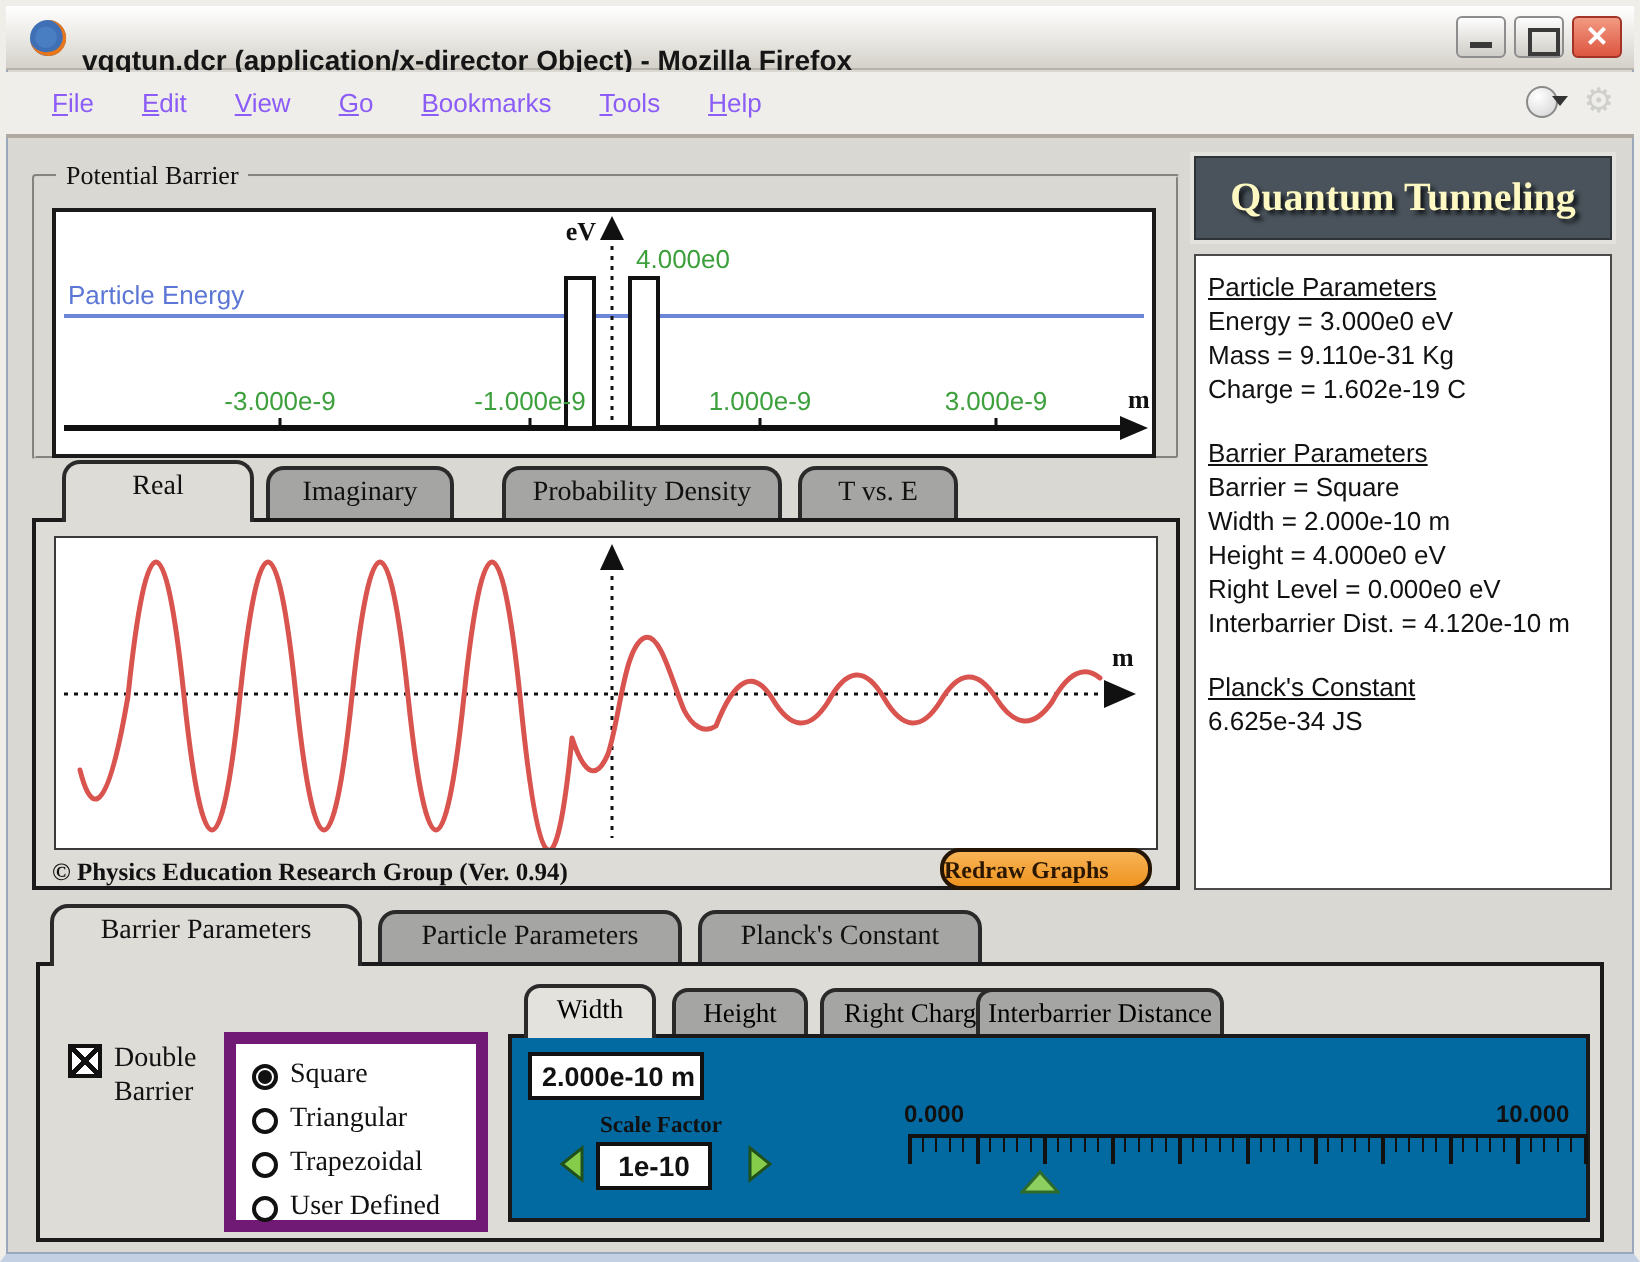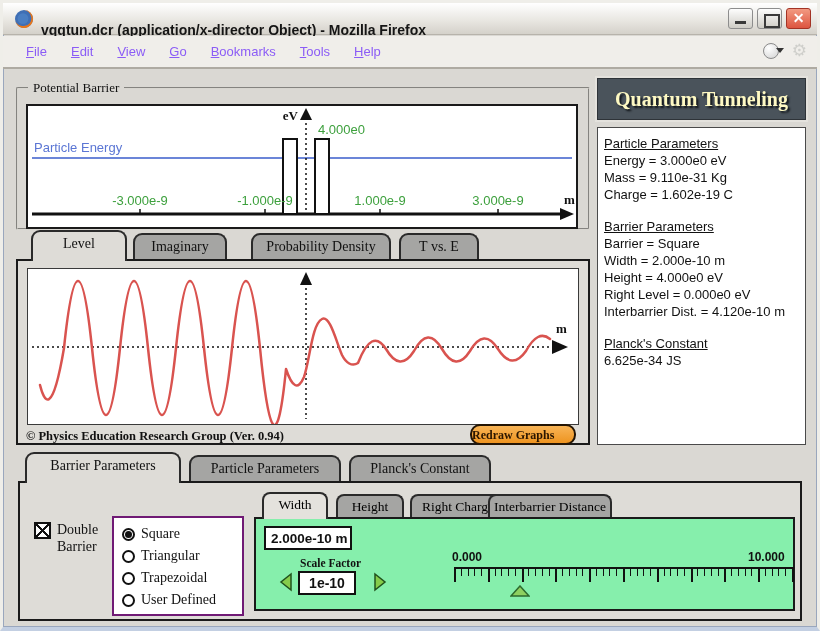--- a/index.html
+++ b/index.html
@@ -135,37 +135,37 @@
       linear-gradient(45deg, transparent 44%, #111 44% 56%, transparent 56%),
       linear-gradient(-45deg, transparent 44%, #111 44% 56%, transparent 56%);
     cursor:default;
   }
   .dbl-label {
     position:absolute; left:37px; top:38px; width:58px;
     font-family:"Liberation Serif", serif; font-size:14px; color:#111; line-height:17px;
   }
   .shape-box {
     position:absolute; left:92px; top:33px; width:132px; height:100px;
-    background:#fff; border:2px solid #701a75; padding:5px 0 0 8px;
+    background:#fff; border:6px solid #701a75; padding:5px 0 0 8px;
   }
   .shape-row { display:flex; align-items:center; gap:6px; height:22px; cursor:default; }
   .radio { width:13px; height:13px; border:2px solid #111; border-radius:50%; background:#fff; position:relative; flex:0 0 13px; }
   .radio.sel::after { content:""; position:absolute; left:1px; top:1px; width:7px; height:7px; border-radius:50%; background:#111; }
   .shape-row span { font-family:"Liberation Serif", serif; font-size:14px; color:#111; }
   
   .stab-width  { left:242px; top:9px;  width:66px;  height:27px; }
   .stab-height { left:316px; top:11px; width:68px;  height:24px; }
   .stab-right  { left:390px; top:11px; width:96px;  height:24px; }
   .stab-inter  { left:468px; top:11px; width:124px; height:24px; }
   .sub-tab { position:absolute; text-align:center; font-family:"Liberation Serif", serif; font-size:13.5px;
     border:2px solid #2a2a2a; border-bottom:none; border-radius:8px 8px 0 0; background:#a5a5a3; padding-top:3px; cursor:default; }
   .sub-tab.active { background:#e4e2dd; z-index:4; }
   .sub-panel {
     position:absolute; left:234px; top:34px; width:541px; height:94px;
-    background:#86efac; border:2px solid #1a1a1a; z-index:3;
+    background:#0369a1; border:2px solid #1a1a1a; z-index:3;
   }
   .width-field {
     position:absolute; left:8px; top:7px; width:88px; height:24px;
     background:#fff; border:2px solid #111;
     font-size:13.5px; font-weight:bold; color:#111; padding:3px 0 0 5px;
   }
   .scale-label {
     position:absolute; left:44px; top:38px;
     font-family:"Liberation Serif", serif; font-weight:bold; font-size:11.5px; color:#111;
   }
@@ -253,21 +253,21 @@
 
         <text x="112" y="99" text-anchor="middle" font-size="13" fill="#3da03d" font-family="Liberation Sans, sans-serif">-3.000e-9</text>
         <text x="237" y="99" text-anchor="middle" font-size="13" fill="#3da03d" font-family="Liberation Sans, sans-serif">-1.000e-9</text>
         <text x="352" y="99" text-anchor="middle" font-size="13" fill="#3da03d" font-family="Liberation Sans, sans-serif">1.000e-9</text>
         <text x="470" y="99" text-anchor="middle" font-size="13" fill="#3da03d" font-family="Liberation Sans, sans-serif">3.000e-9</text>
         <text x="536" y="98" font-size="13" font-weight="bold" fill="#111" font-family="Liberation Serif, serif">m</text>
       </svg>
     </div>
   </fieldset>
 
-  <div class="tab active gtab-real">Level</div>
+  <div class="tab active gtab-real">Real</div>
   <div class="tab gtab-imag">Imaginary</div>
   <div class="tab gtab-prob">Probability Density</div>
   <div class="tab gtab-tve">T vs. E</div>
 
   <div class="wave-panel">
     <div class="wave-graph">
       <svg width="550" height="155" viewBox="0 0 550 155">
 
         <line x1="4" y1="78" x2="524" y2="78" stroke="#111" stroke-width="1.5" stroke-dasharray="2 3"></line>
         <polygon points="524,71 540,78 524,85" fill="#111"></polygon>

